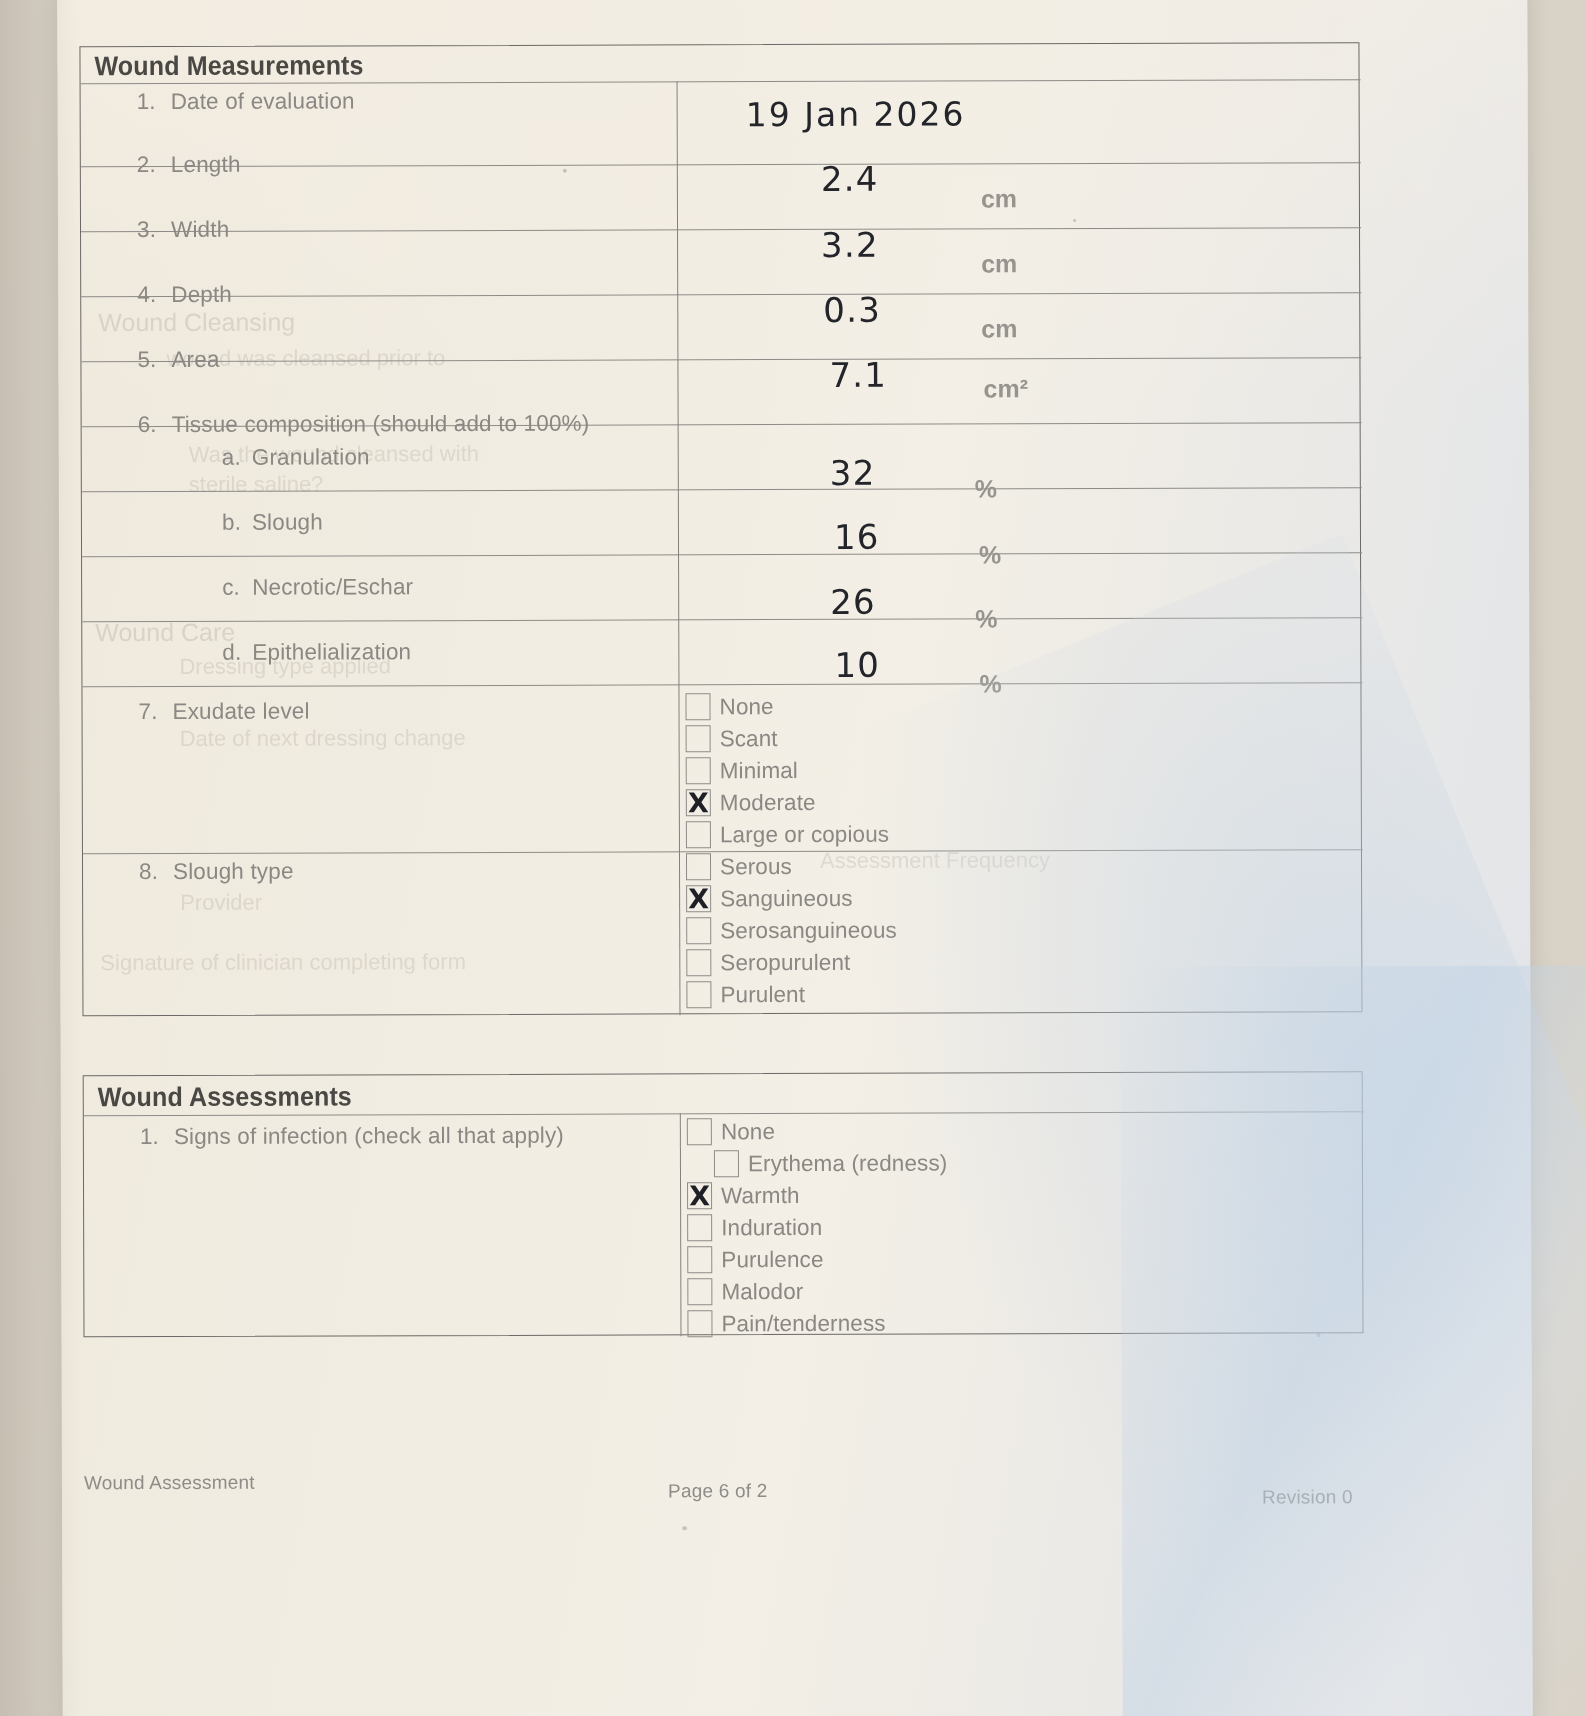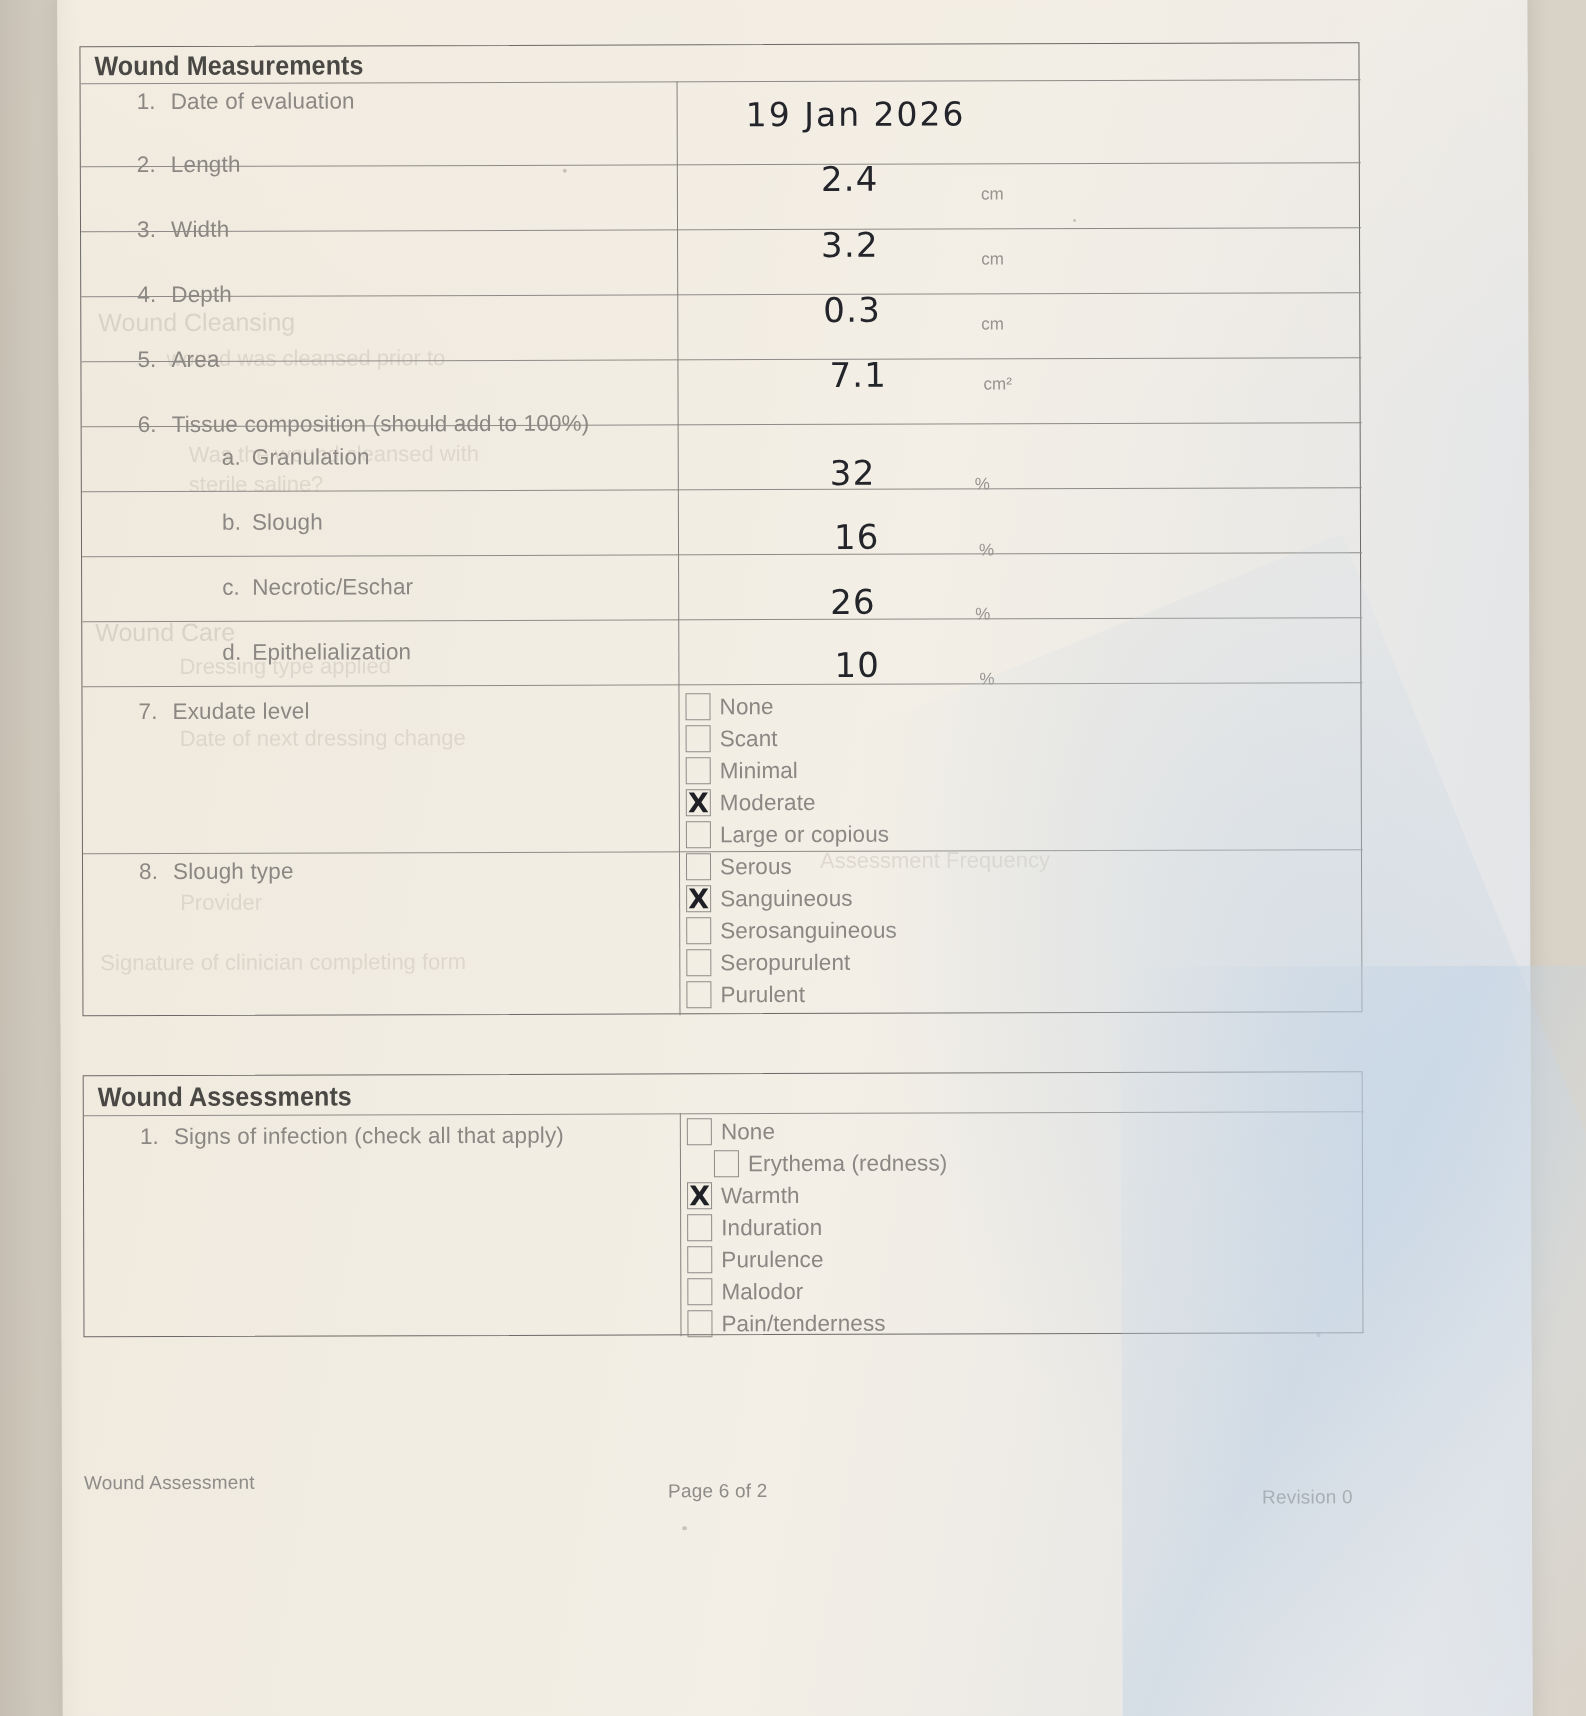--- a/index.html
+++ b/index.html
@@ -43,21 +43,21 @@
   .hline{position:absolute;left:0;height:0;border-top:1.1px solid #8d8b87;}
   .vline{position:absolute;width:0;border-left:1.1px solid #83817d;}
 
   .rowlabel{
     position:absolute;font-size:22.5px;color:#8b8884;white-space:nowrap;
     letter-spacing:.15px;
   }
   .rowlabel .num{display:inline-block;width:34px;}
   .rowlabel.sub .num{display:inline-block;width:30px;}
 
-  .unit{position:absolute;font-size:17px;color:#97948f;}
+  .unit{position:absolute;font-size:25px;color:#97948f;font-weight:bold;}
   .hand{
     position:absolute;
     font-family:"DejaVu Sans", sans-serif;
     font-size:34px;color:#23252b;
     letter-spacing:1.2px;
   }
   .hand.date{font-size:33px;letter-spacing:2px;}
 
   
   .cbrow{position:absolute;display:flex;align-items:center;gap:9px;}

